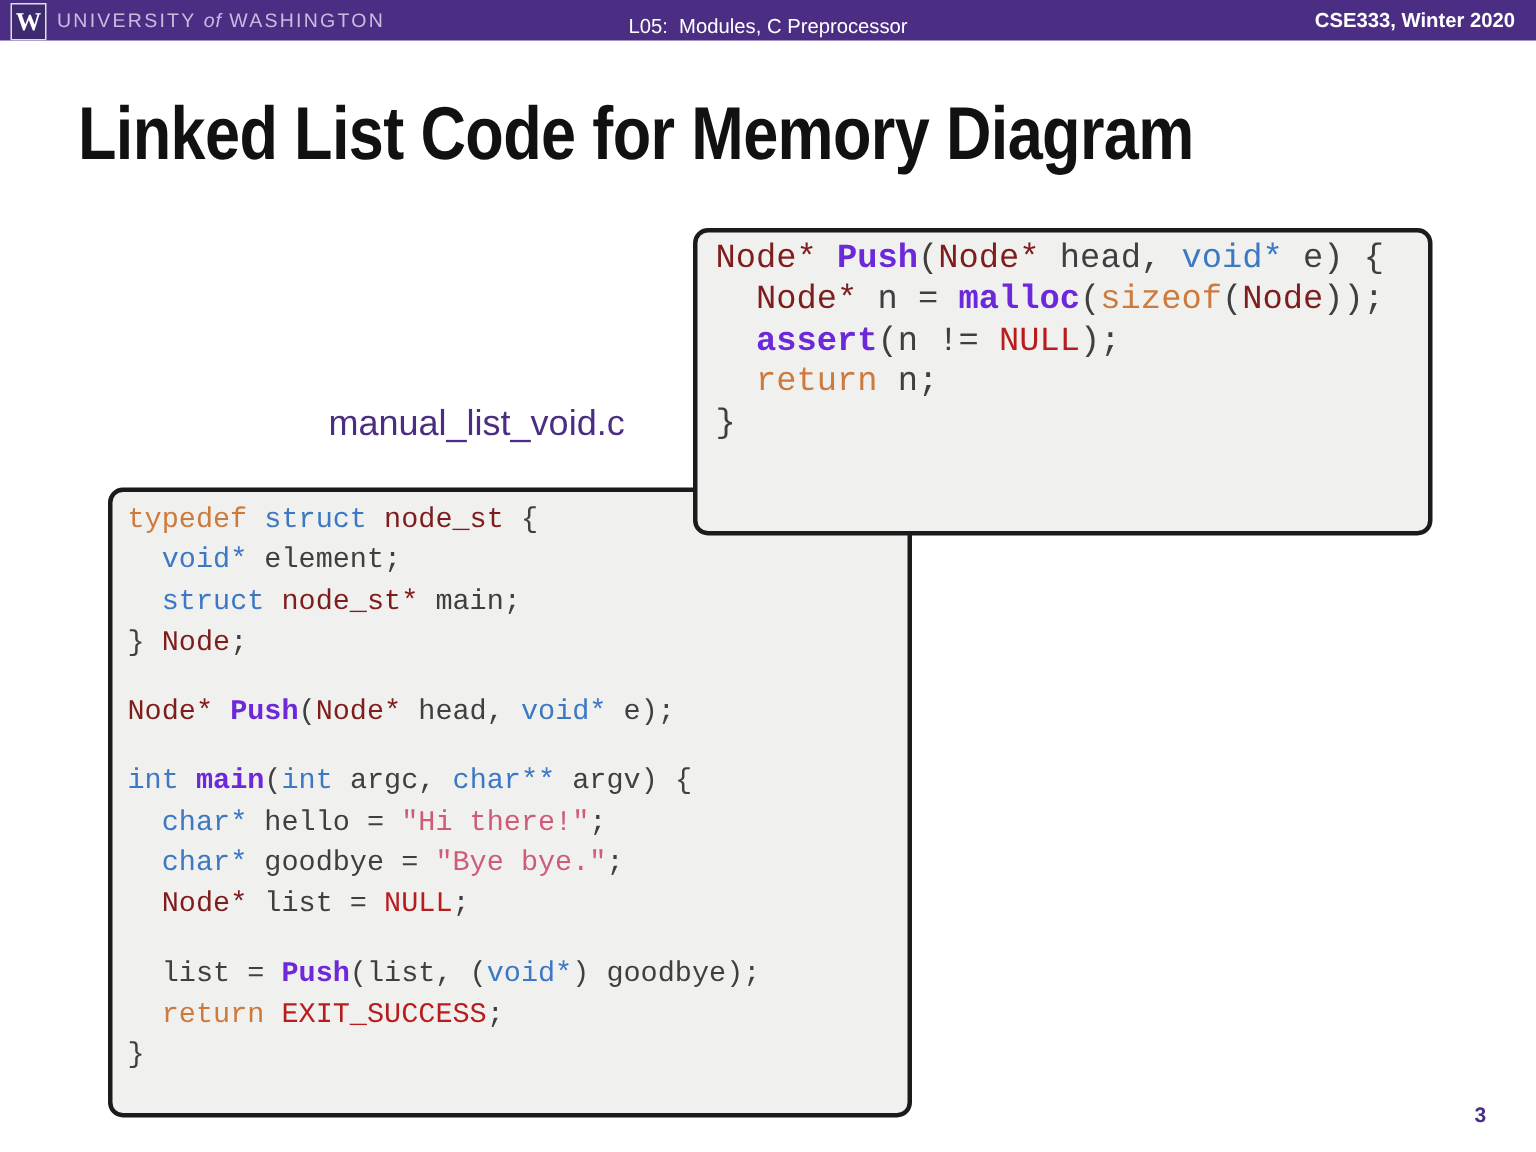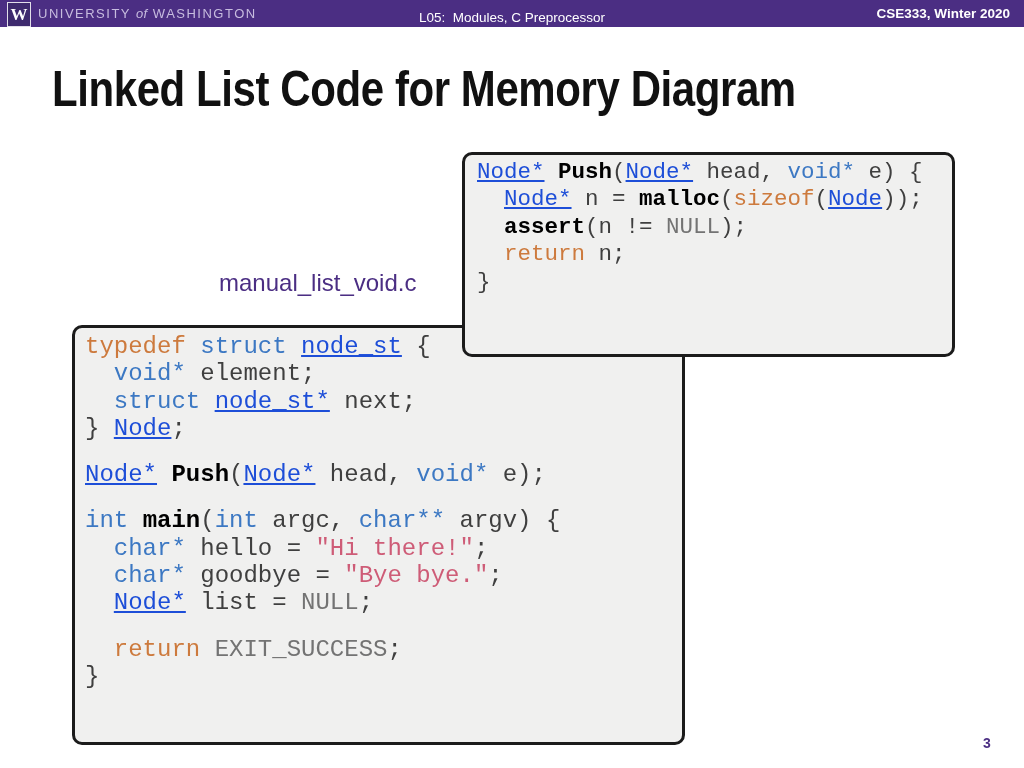--- a/index.html
+++ b/index.html
@@ -53,39 +53,39 @@
   }
 
   
   .codebox {
     position:absolute; background:#f0f0ef;
     border:3px solid #1b1b1b; border-radius:10px;
     font-family:"Liberation Mono", monospace;
     box-sizing:border-box;
   }
   .codebox.main {
-    left:72px; top:325px; width:613px; height:420px; z-index:1;
-    padding:5px 10px; font-size:24px;
+    left:72px; top:325px; width:536px; height:420px; z-index:1;
+    padding:5px 10px; font-size:19px;
   }
   .codebox.push {
     left:462px; top:152px; width:493px; height:205px; z-index:2;
     padding:4px 12px; font-size:22.5px;
   }
   .code-line { white-space:pre; }
   .main .code-line { height:27.3px; line-height:27.3px; }
   .push .code-line { height:27.4px; line-height:27.4px; }
   .main .code-line.blank { height:19px; line-height:19px; }
 
   
   .tok-p { color:#3f3f3f; }
   .tok-k { color:#cd7a3d; }            
   .tok-t { color:#3c78c3; }            
-  .tok-c { color:#1d4ed8;text-decoration:underline; }            
-  .tok-f { color:#000000; font-weight:bold; } 
-  .tok-n { color:#737373; }            
+  .tok-c { color:#7f1d1d; }            
+  .tok-f { color:#6d28d9; font-weight:bold; } 
+  .tok-n { color:#b91c1c; }            
   .tok-s { color:#ce5c77; }            
 </style>
 </head>
 <body>
 
 <div class="slide">
 
   <header class="header-bar">
     <div class="uw-logo">
       <span>W</span>
@@ -95,30 +95,31 @@
     <div class="course-label">CSE333, Winter 2020</div>
   </header>
 
   <h1 class="page-title">Linked List Code for Memory Diagram</h1>
 
   <div class="filename-label">manual_list_void.c</div>
 
   <div class="codebox main">
       <div class="code-line"><span class="tok-k">typedef</span><span class="tok-p"> </span><span class="tok-t">struct</span><span class="tok-p"> </span><span class="tok-c">node_st</span><span class="tok-p"> {</span></div>
       <div class="code-line"><span class="tok-p">  </span><span class="tok-t">void*</span><span class="tok-p"> element;</span></div>
-      <div class="code-line"><span class="tok-p">  </span><span class="tok-t">struct</span><span class="tok-p"> </span><span class="tok-c">node_st*</span><span class="tok-p"> next;</span></div>
+      <div class="code-line"><span class="tok-p">  </span><span class="tok-t">struct</span><span class="tok-p"> </span><span class="tok-c">node_st*</span><span class="tok-p"> main;</span></div>
       <div class="code-line"><span class="tok-p">} </span><span class="tok-c">Node</span><span class="tok-p">;</span></div>
       <div class="code-line blank">&nbsp;</div>
       <div class="code-line"><span class="tok-c">Node*</span><span class="tok-p"> </span><span class="tok-f">Push</span><span class="tok-p">(</span><span class="tok-c">Node*</span><span class="tok-p"> head, </span><span class="tok-t">void*</span><span class="tok-p"> e);</span></div>
       <div class="code-line blank">&nbsp;</div>
       <div class="code-line"><span class="tok-t">int</span><span class="tok-p"> </span><span class="tok-f">main</span><span class="tok-p">(</span><span class="tok-t">int</span><span class="tok-p"> argc, </span><span class="tok-t">char**</span><span class="tok-p"> argv) {</span></div>
       <div class="code-line"><span class="tok-p">  </span><span class="tok-t">char*</span><span class="tok-p"> hello = </span><span class="tok-s">"Hi there!"</span><span class="tok-p">;</span></div>
       <div class="code-line"><span class="tok-p">  </span><span class="tok-t">char*</span><span class="tok-p"> goodbye = </span><span class="tok-s">"Bye bye."</span><span class="tok-p">;</span></div>
       <div class="code-line"><span class="tok-p">  </span><span class="tok-c">Node*</span><span class="tok-p"> list = </span><span class="tok-n">NULL</span><span class="tok-p">;</span></div>
       <div class="code-line blank">&nbsp;</div>
+      <div class="code-line"><span class="tok-p">  list = </span><span class="tok-f">Push</span><span class="tok-p">(list, (</span><span class="tok-t">void*</span><span class="tok-p">) goodbye);</span></div>
       <div class="code-line"><span class="tok-p">  </span><span class="tok-k">return</span><span class="tok-p"> </span><span class="tok-n">EXIT_SUCCESS</span><span class="tok-p">;</span></div>
       <div class="code-line"><span class="tok-p">}</span></div>
     </div>
 
   <div class="codebox push">
       <div class="code-line"><span class="tok-c">Node*</span><span class="tok-p"> </span><span class="tok-f">Push</span><span class="tok-p">(</span><span class="tok-c">Node*</span><span class="tok-p"> head, </span><span class="tok-t">void*</span><span class="tok-p"> e) {</span></div>
       <div class="code-line"><span class="tok-p">  </span><span class="tok-c">Node*</span><span class="tok-p"> n = </span><span class="tok-f">malloc</span><span class="tok-p">(</span><span class="tok-k">sizeof</span><span class="tok-p">(</span><span class="tok-c">Node</span><span class="tok-p">));</span></div>
       <div class="code-line"><span class="tok-p">  </span><span class="tok-f">assert</span><span class="tok-p">(n != </span><span class="tok-n">NULL</span><span class="tok-p">);</span></div>
       <div class="code-line"><span class="tok-p">  </span><span class="tok-k">return</span><span class="tok-p"> n;</span></div>
       <div class="code-line"><span class="tok-p">}</span></div>

